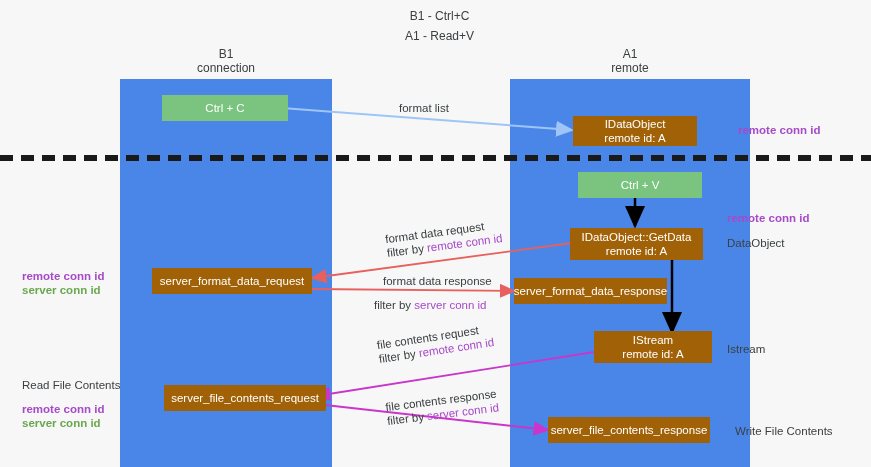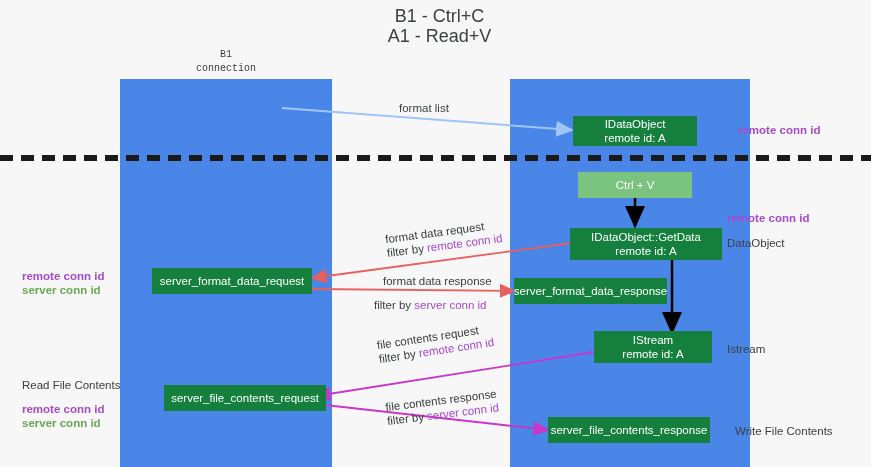--- a/index.html
+++ b/index.html
@@ -17,50 +17,49 @@
     position: absolute;
     background: #4a86e8;
   }
   .lane-b1 { left: 120px; top: 79px; width: 212px; height: 388px; }
   .lane-a1 { left: 510px; top: 79px; width: 240px; height: 388px; }
 
   .title {
     position: absolute;
     left: 8px; right: 0; top: 6px;
     text-align: center;
-    font-size: 18px;
+    font-size: 12px;
     color: #3c4043;
     line-height: 20px;
   }
   .colhead {
     position: absolute;
     text-align: center;
-    font-size: 10px;
+    font-size: 12px;
     color: #3c4043;
     line-height: 13.5px;
-    font-family: Liberation Mono, monospace;
   }
   .colhead-b1 { left: 120px; top: 48px; width: 212px; }
   .colhead-a1 { left: 510px; top: 48px; width: 240px; }
 
   .box {
     position: absolute;
     box-sizing: border-box;
     display: flex;
     flex-direction: column;
     align-items: center;
     justify-content: center;
     color: #ffffff;
     font-size: 11.5px;
     line-height: 14px;
     text-align: center;
   }
   .box.green { background: #7bc47f; }
   .box.orange { background: #fbb košt; }
-  .box.orange { background: #15803d; }
+  .box.orange { background: #a16207; }
 
   .dashline {
     position: absolute;
     left: 0; top: 155px;
     width: 871px; height: 6px;
     background-image: repeating-linear-gradient(
       to right, #1a1a1a 0px, #1a1a1a 13px, rgba(0,0,0,0) 13px, rgba(0,0,0,0) 21px);
   }
 
   .note {
@@ -94,20 +93,24 @@
 
   <div class="title">
     <div>B1 - Ctrl+C</div>
     <div>A1 - Read+V</div>
   </div>
 
   <div class="colhead colhead-b1">
     <div>B1</div>
     <div>connection</div>
   </div>
+  <div class="colhead colhead-a1">
+    <div>A1</div>
+    <div>remote</div>
+  </div>
 
   <svg class="arrows">
     <defs>
       <marker id="ah-blue" markerWidth="9" markerHeight="8" refX="8" refY="4" orient="auto">
         <path d="M0,0 L9,4 L0,8 z" fill="#9fc5f8"></path>
       </marker>
       <marker id="ah-black" markerWidth="9" markerHeight="8" refX="8" refY="4" orient="auto">
         <path d="M0,0 L9,4 L0,8 z" fill="#000000"></path>
       </marker>
       <marker id="ah-red" markerWidth="9" markerHeight="8" refX="8" refY="4" orient="auto">
@@ -128,31 +131,34 @@
 
     <path d="M672,259 L672,300 L672,332" stroke="#000000" stroke-width="2.5" fill="none" marker-end="url(#ah-black)"></path>
 
     <line x1="594" y1="352" x2="316" y2="396" stroke="#c936c9" stroke-width="1.8" marker-end="url(#ah-magenta)"></line>
 
     <line x1="316" y1="404" x2="548" y2="430" stroke="#c936c9" stroke-width="1.8" marker-end="url(#ah-magenta)"></line>
   </svg>
 
   <div class="dashline"></div>
 
+  <div class="box green" style="left:162px; top:95px; width:126px; height:26px;">
+    <div>Ctrl + C</div>
+  </div>
 
   <div class="box orange" style="left:573px; top:116px; width:124px; height:30px;">
     <div>IDataObject</div>
     <div>remote id: A</div>
   </div>
 
-  <div class="box green" style="left:578px; top:172px; width:114px; height:26px;">
+  <div class="box green" style="left:578px; top:172px; width:124px; height:26px;">
     <div>Ctrl + V</div>
   </div>
 
-  <div class="box orange" style="left:570px; top:228px; width:152px; height:32px;">
+  <div class="box orange" style="left:570px; top:228px; width:133px; height:32px;">
     <div>IDataObject::GetData</div>
     <div>remote id: A</div>
   </div>
 
   <div class="box orange" style="left:152px; top:268px; width:160px; height:26px;">
     <div>server_format_data_request</div>
   </div>
 
   <div class="box orange" style="left:514px; top:278px; width:153px; height:26px;">
     <div>server_format_data_response</div>

